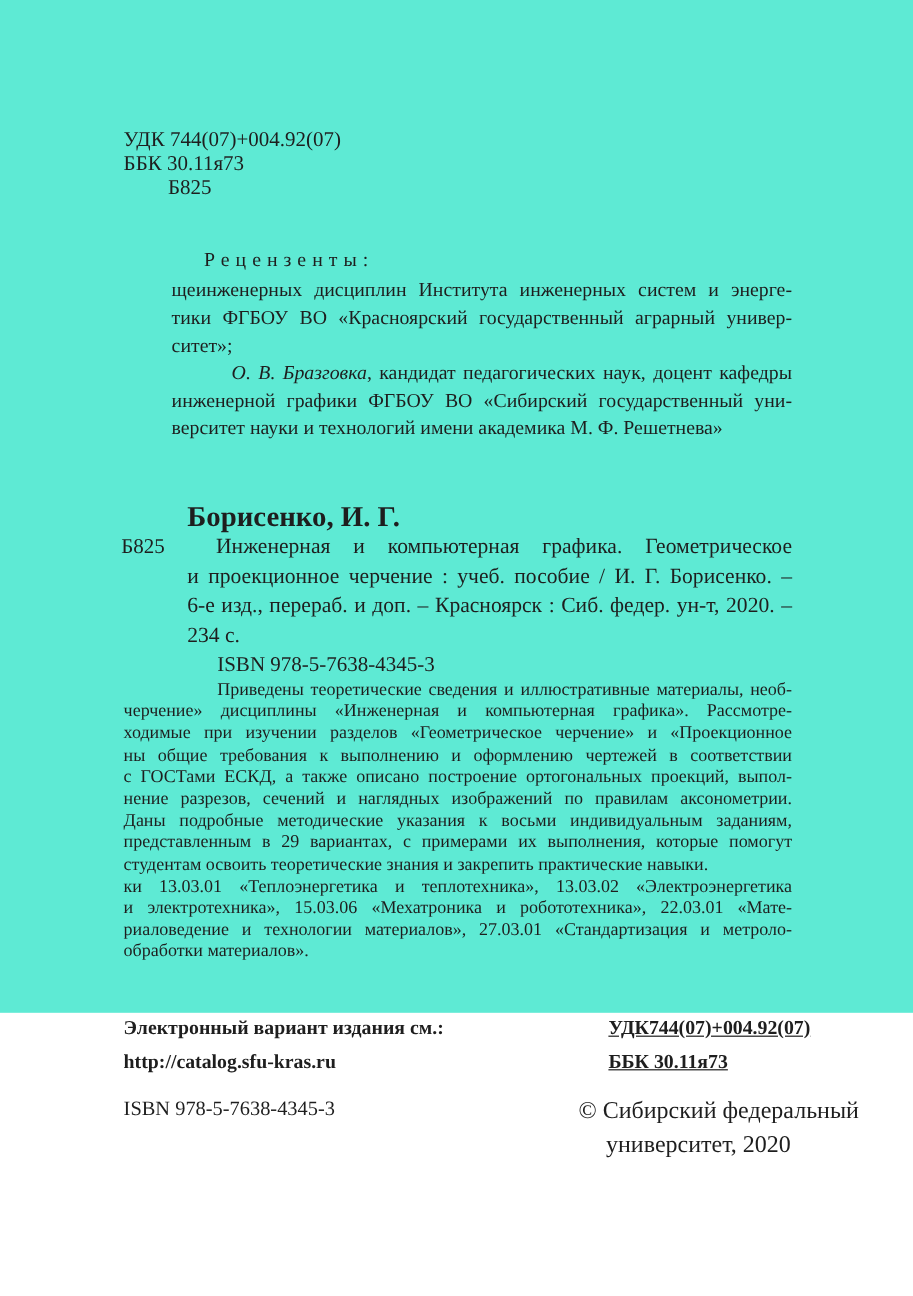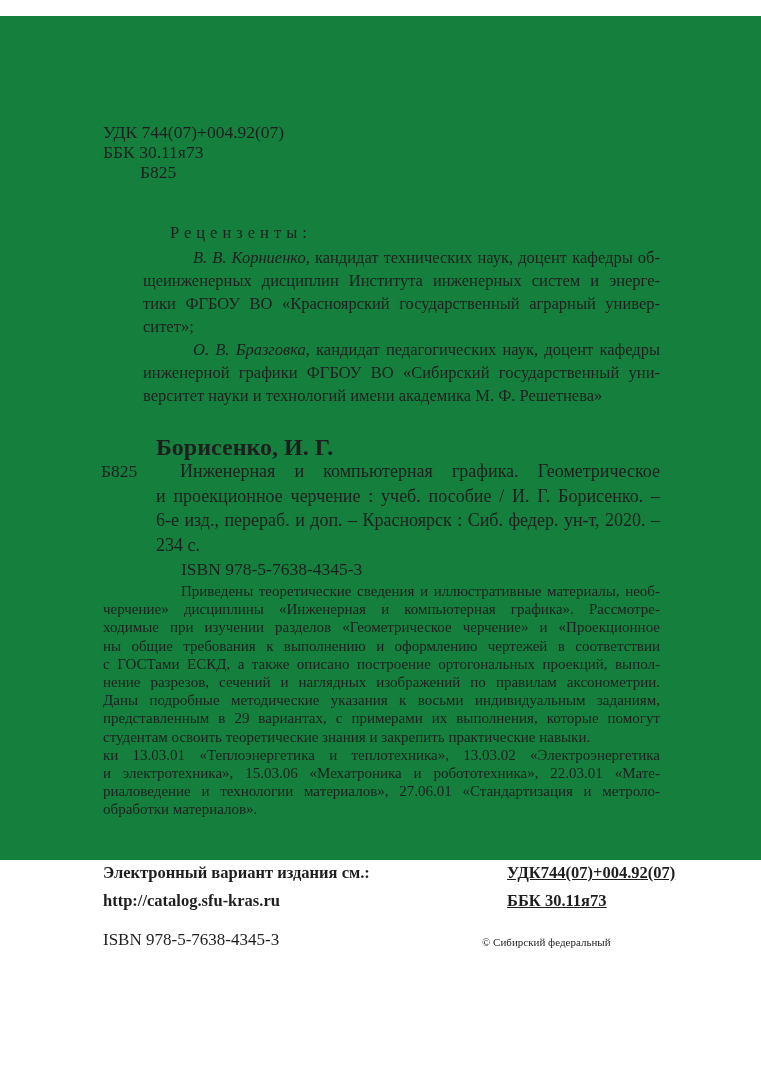--- a/index.html
+++ b/index.html
@@ -6,22 +6,21 @@
   body {
     width: 761px; height: 1080px;
     background: #ffffff;
     font-family: "Liberation Serif", serif;
     color: #1e1e1e;
     overflow: hidden;
   }
   .page {
     position: relative;
     width: 761px; height: 844px;
-    background: #15803d;
-    margin-top: 16px;
+    background: #5eead4;
   }
 
   
   .line { text-align: justify; text-align-last: justify; }
   .line.last { text-align-last: left; }
 
   
   .top-codes {
     position: absolute; left: 103px; top: 106px;
     font-size: 17.5px; line-height: 20px; white-space: nowrap;
@@ -70,39 +69,38 @@
   }
   .eb-left { position: absolute; left: 103px; top: 0; white-space: nowrap; }
   .eb-right { position: absolute; left: 507px; top: 0; white-space: nowrap; text-decoration: underline; }
 
   .footer-isbn {
     position: absolute; left: 103px; top: 914px;
     font-size: 17px; white-space: nowrap;
   }
   .copyright {
     position: absolute; left: 482px; top: 912px;
-    font-size: 11px; line-height: 28px; white-space: nowrap;
+    font-size: 20px; line-height: 28px; white-space: nowrap;
   }
   .copyright .c2 { margin-left: 23px; }
 </style>
 </head>
 <body>
 
 <div class="page">
 
   <div class="top-codes">
     <div>УДК 744(07)+004.92(07)</div>
     <div>ББК 30.11я73</div>
     <div class="author-sign">Б825</div>
   </div>
 
   <div class="reviewers">
     <div class="rev-heading">Рецензенты:</div>
     <div class="para reviewer">
-      <div class="line first-line"><i>В. В. Корниенко</i><span>, кандидат технических наук, доцент кафедры об-</span></div>
     <div class="line first">щеинженерных дисциплин Института инженерных систем и энерге-</div>
         <div class="line">тики ФГБОУ ВО «Красноярский государственный аграрный универ-</div>
         <div class="line last">ситет»;</div>
       </div>
     <div class="para reviewer">
       <div class="line first-line"><i>О. В. Бразговка</i><span>, кандидат педагогических наук, доцент кафедры</span></div>
     <div class="line first">инженерной графики ФГБОУ ВО «Сибирский государственный уни-</div>
         <div class="line last">верситет науки и технологий имени академика М. Ф. Решетнева»</div>
       </div>
   </div>
@@ -125,34 +123,35 @@
         <div class="line">ны общие требования к выполнению и оформлению чертежей в соответствии</div>
         <div class="line">с ГОСТами ЕСКД, а также описано построение ортогональных проекций, выпол-</div>
         <div class="line">нение разрезов, сечений и наглядных изображений по правилам аксонометрии.</div>
         <div class="line">Даны подробные методические указания к восьми индивидуальным заданиям,</div>
         <div class="line">представленным в 29 вариантах, с примерами их выполнения, которые помогут</div>
         <div class="line last">студентам освоить теоретические знания и закрепить практические навыки.</div>
       </div>
     <div class="para">
         <div class="line">ки 13.03.01 «Теплоэнергетика и теплотехника», 13.03.02 «Электроэнергетика</div>
         <div class="line">и электротехника», 15.03.06 «Мехатроника и робототехника», 22.03.01 «Мате-</div>
-        <div class="line">риаловедение и технологии материалов», 27.06.01 «Стандартизация и метроло-</div>
+        <div class="line">риаловедение и технологии материалов», 27.03.01 «Стандартизация и метроло-</div>
         <div class="line last">обработки материалов».</div>
       </div>
   </div>
 
   <div class="footer-cols">
     <div class="eb-left">
       <div>Электронный вариант издания см.:</div>
       <div>http://catalog.sfu-kras.ru</div>
     </div>
     <div class="eb-right">
       <div>УДК744(07)+004.92(07)</div>
       <div>ББК 30.11я73</div>
     </div>
   </div>
 
   <div class="footer-isbn">ISBN 978-5-7638-4345-3</div>
   <div class="copyright">
     <div>© Сибирский федеральный</div>
+    <div class="c2">университет, 2020</div>
   </div>
 
 </div>
 
 </body></html>

